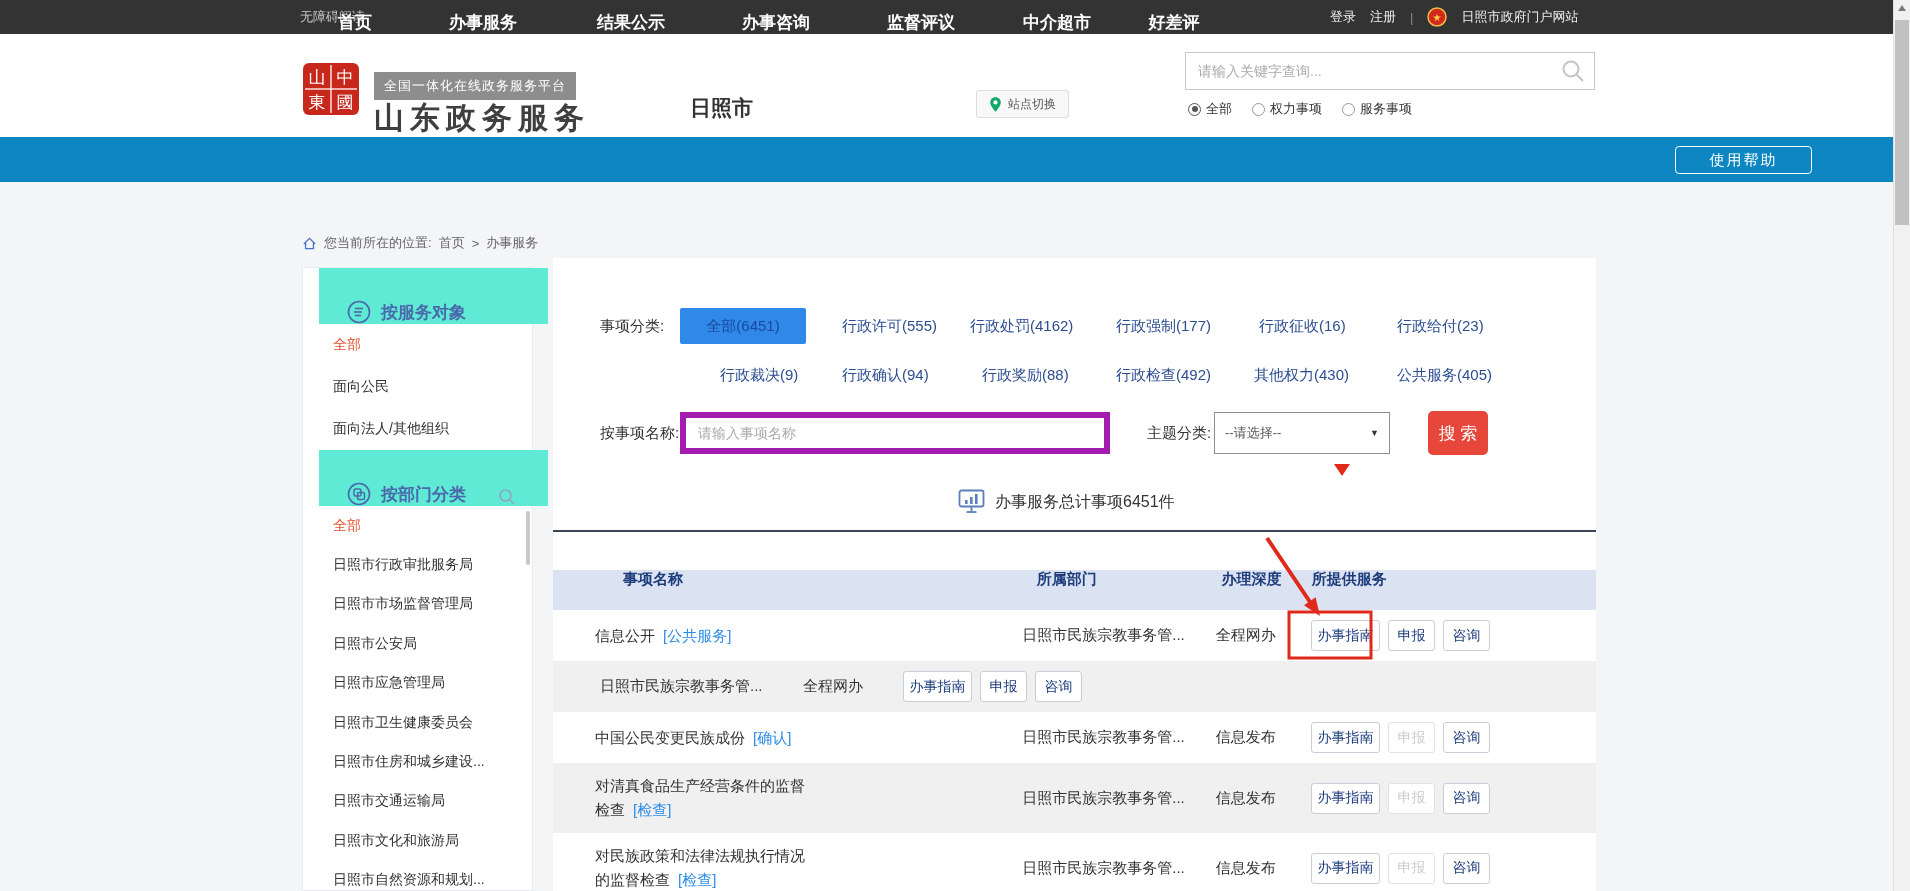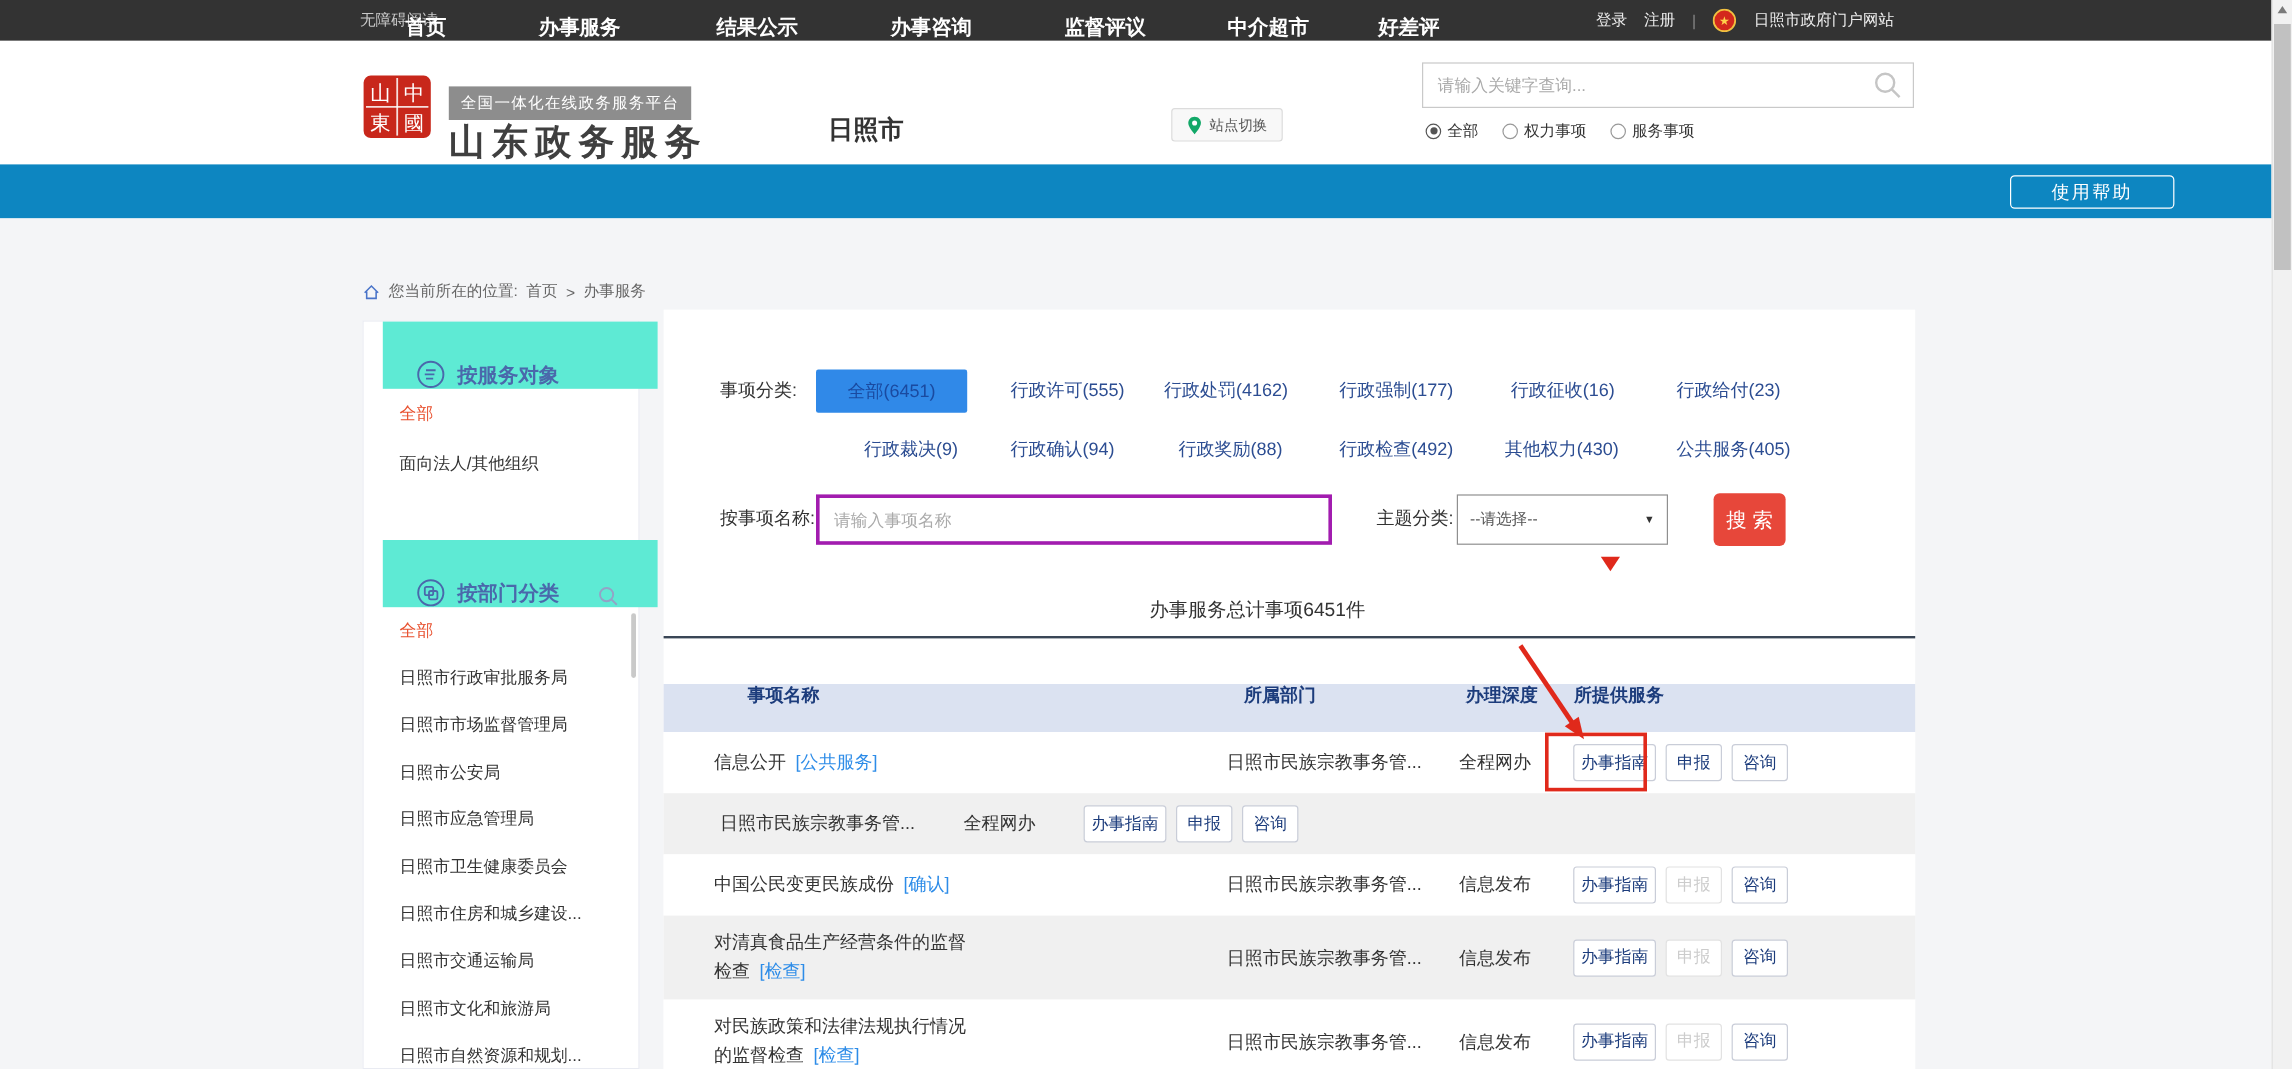--- a/index.html
+++ b/index.html
@@ -56,31 +56,31 @@
   .s2-item { height:39.4px; display:flex; align-items:center; padding-left:30px; font-size:14px; color:#333; cursor:pointer; white-space:nowrap; overflow:hidden; }
   .red-item { color:#e8502e !important; }
   .side-scroll-thumb { position:absolute; left:223px; top:243px; width:4px; height:54px; background:#c9c9c9; border-radius:2px; }
 
   
   .f-label { position:absolute; font-size:15px; color:#333; }
   .tab-selected { position:absolute; left:680px; top:308px; width:126px; height:36px; background:#3089e8; color:#1a4aa0; font-size:15px; display:flex; align-items:center; justify-content:center; border-radius:2px; cursor:pointer; }
   .tab { position:absolute; height:36px; line-height:36px; font-size:15px; color:#2c4d92; cursor:pointer; white-space:nowrap; }
 
   
-  .name-input { position:absolute; left:680px; top:412px; width:430px; height:42px; border:3px solid #a21caf; background:#fff; font-size:14px; color:#333; padding:0 12px; outline:none; font-family:"Liberation Sans",sans-serif; }
+  .name-input { position:absolute; left:680px; top:412px; width:430px; height:42px; border:6px solid #a21caf; background:#fff; font-size:14px; color:#333; padding:0 12px; outline:none; font-family:"Liberation Sans",sans-serif; }
   .name-input::placeholder { color:#aaa; }
   .topic-select { position:absolute; left:1214px; top:412px; width:176px; height:42px; border:1px solid #8f8f8f; background:#fff; display:flex; align-items:center; cursor:pointer; }
   .topic-select .val { flex:1; padding-left:10px; font-size:13px; color:#555; }
   .topic-select .caret { font-size:9px; color:#333; margin-right:10px; }
   .search-btn { position:absolute; left:1428px; top:411px; width:60px; height:44px; background:#e7473a; border-radius:5px; color:#fff; font-size:17px; display:flex; align-items:center; justify-content:center; cursor:pointer; white-space:nowrap; }
 
   .red-tri { position:absolute; left:1334px; top:464px; width:0; height:0; border-left:8px solid transparent; border-right:8px solid transparent; border-top:12px solid #e0291b; }
 
   
-  .stats { position:absolute; left:958px; top:488px; height:28px; display:flex; align-items:center; gap:10px;flex-direction:column; }
+  .stats { position:absolute; left:958px; top:488px; height:28px; display:flex; align-items:center; gap:10px; }
   .stats .txt { font-size:16px; color:#333; }
   .dark-hr { position:absolute; left:553px; top:530px; width:1043px; height:2px; background:#3a4656; }
 
   
   .table { position:absolute; left:553px; top:570px; width:1043px; }
   .thead { display:flex; height:40px; align-items:flex-start; background:#dbe2f1; font-size:15px; font-weight:bold; color:#1c3c7c; }
   .trow { display:flex; align-items:center; font-size:15px; color:#333; background:#fff; }
   .trow.alt { background:#f0f0f0; }
   .c-name { width:441px; padding-left:42px; }
   .c-dept { width:203px;margin-left:47px; }
@@ -201,20 +201,21 @@
             <circle cx="12" cy="12" r="10.5" fill="none" stroke="#4a68ab" stroke-width="1.6"></circle>
             <line x1="8" y1="8.5" x2="16" y2="8.5" stroke="#4a68ab" stroke-width="1.6"></line>
             <line x1="7" y1="12" x2="15" y2="12" stroke="#4a68ab" stroke-width="1.6"></line>
             <line x1="8" y1="15.5" x2="14" y2="15.5" stroke="#4a68ab" stroke-width="1.6"></line>
           </svg>
       </span>
       <span class="t">按服务对象</span>
     </div>
     <div class="s1-items">
       <div class="s1-item red-item">全部</div>
+      <div class="s1-item">面向公民</div>
       <div class="s1-item">面向法人/其他组织</div>
     </div>
     <div class="s-head" style="top:182px">
       <span class="ic">
         <svg width="24" height="24" viewBox="0 0 24 24">
             <circle cx="12" cy="12" r="10.5" fill="none" stroke="#4a68ab" stroke-width="1.6"></circle>
             <rect x="7" y="7" width="7" height="7" rx="1.5" fill="none" stroke="#4a68ab" stroke-width="1.5"></rect>
             <rect x="10.5" y="10.5" width="7" height="7" rx="1.5" fill="none" stroke="#4a68ab" stroke-width="1.5"></rect>
           </svg>
       </span>

